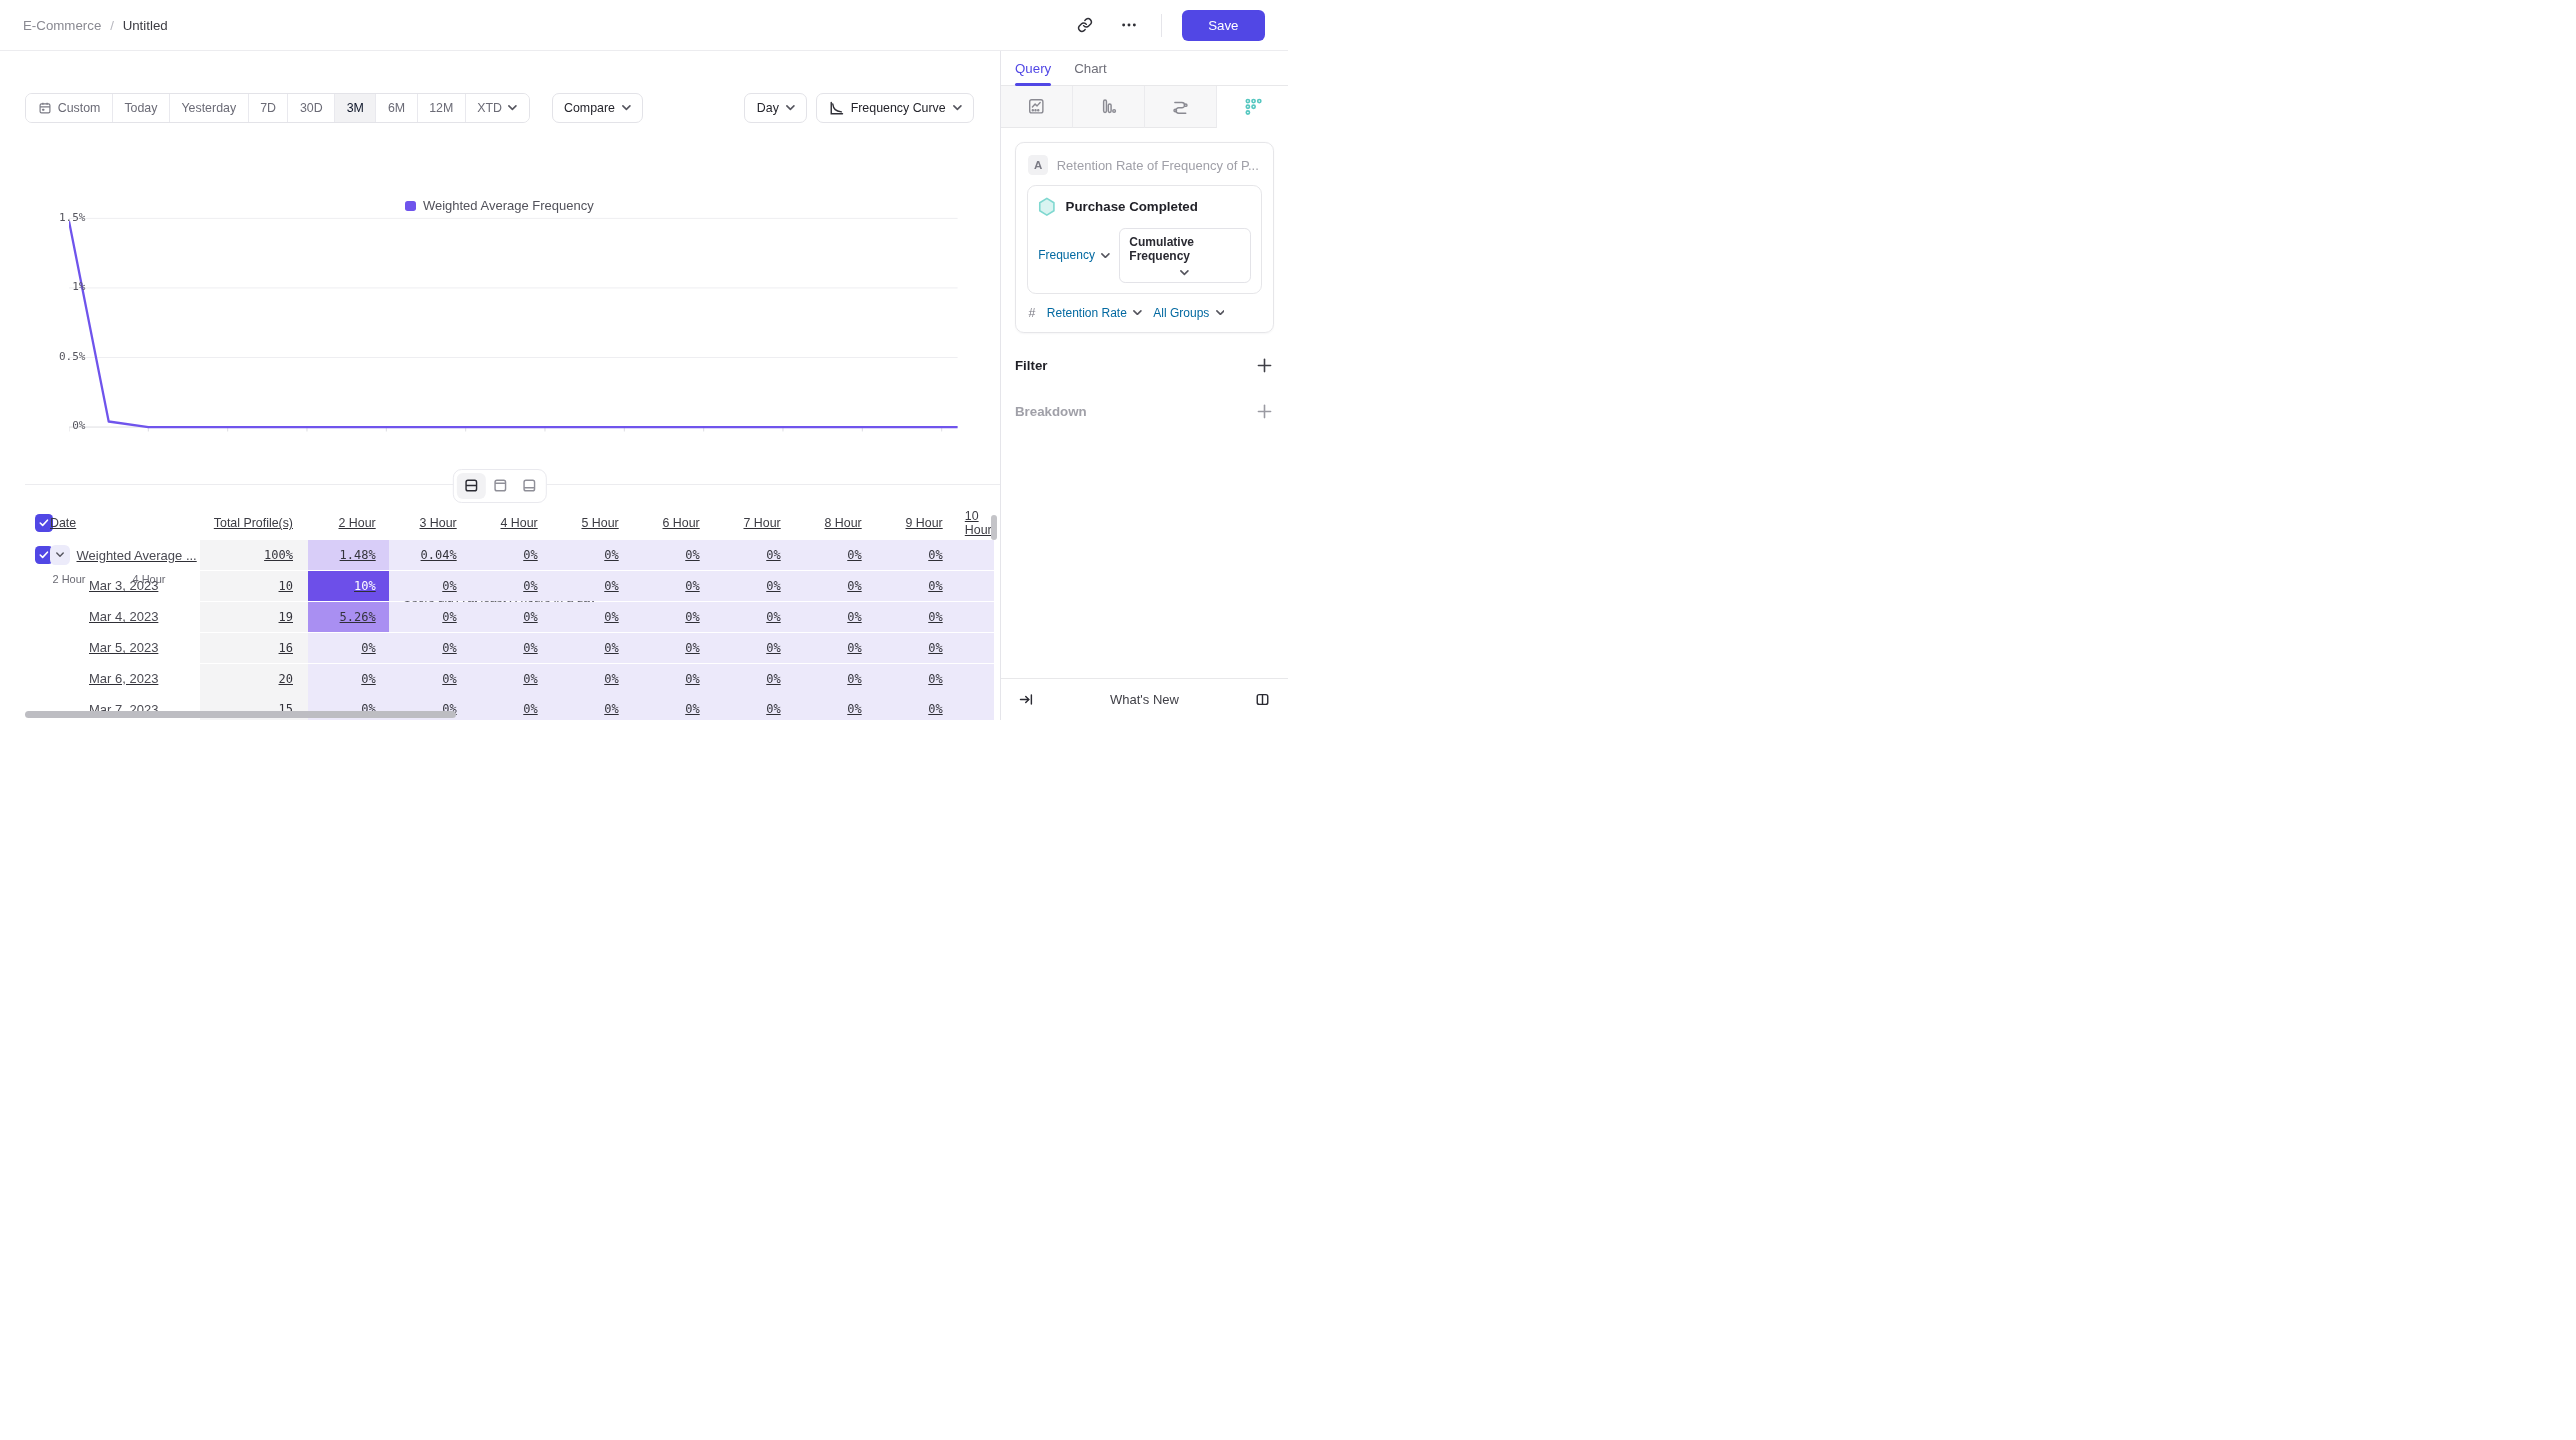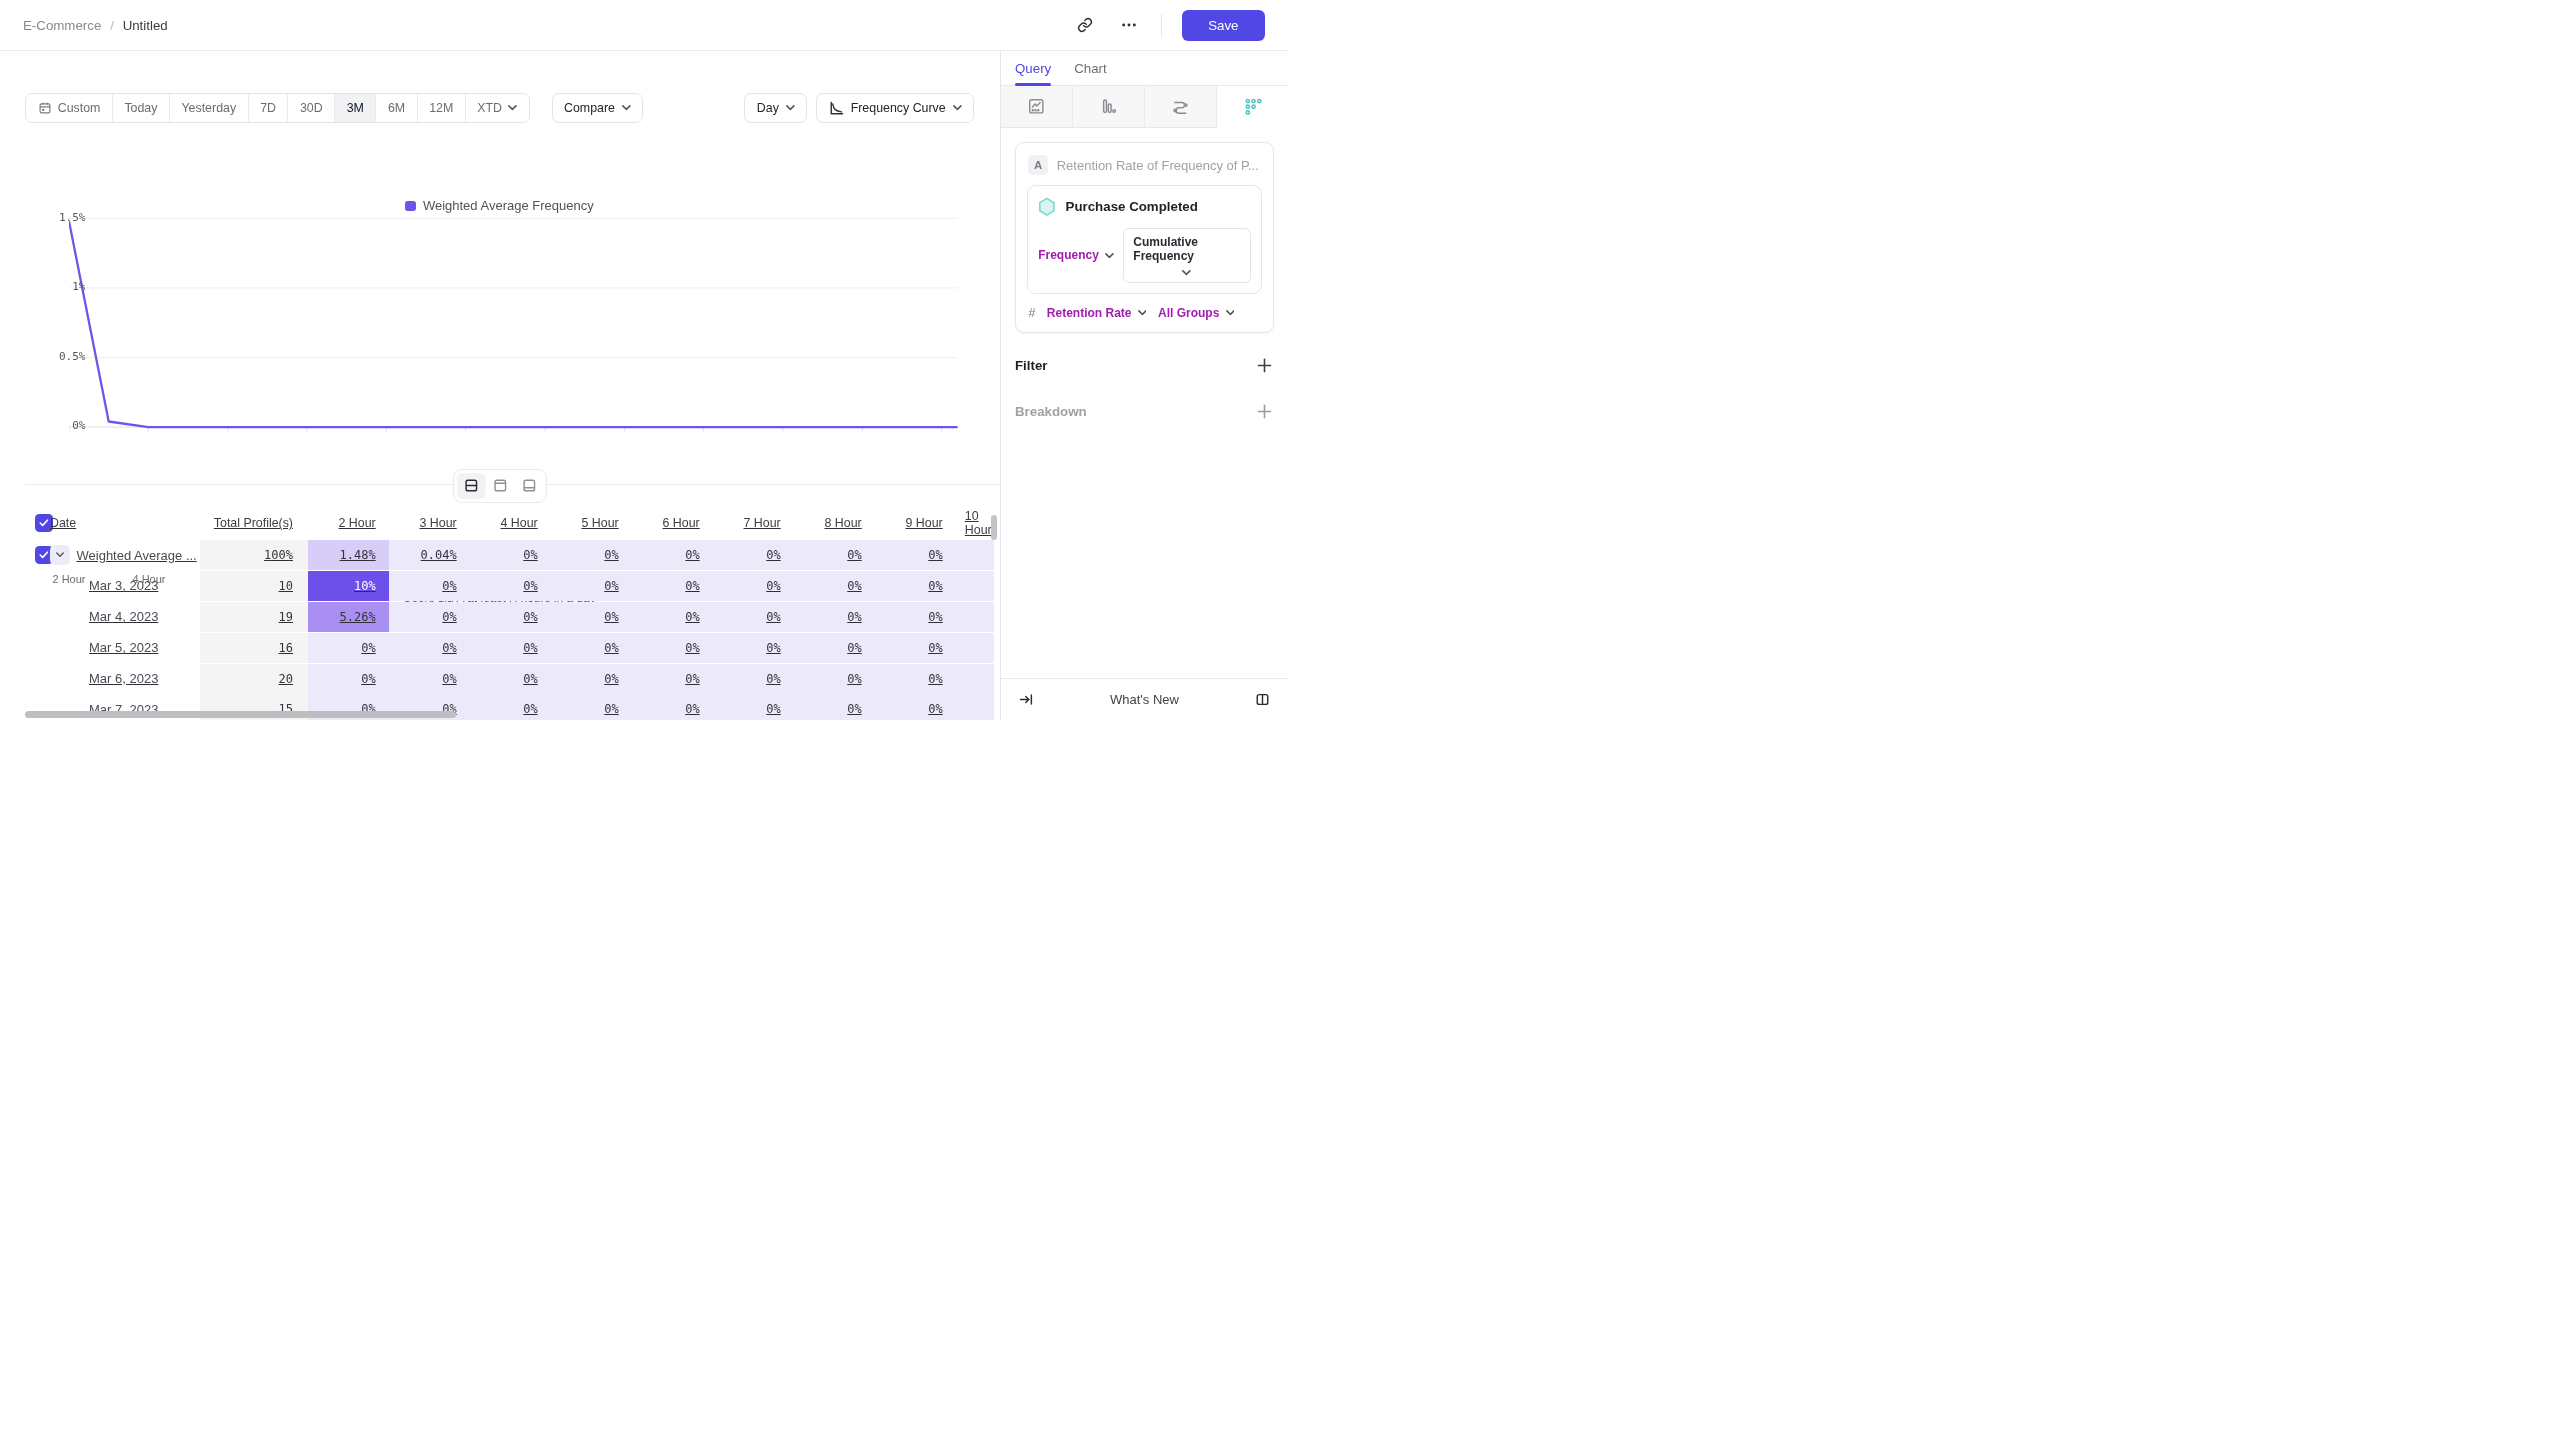--- a/index.html
+++ b/index.html
@@ -105,21 +105,21 @@
   .panel-body { padding:14px; }
   .qcard { border:0.9px solid #e6e6e9; border-radius:8.8px; padding:10.6px; box-shadow:0 0.9px 1.8px rgba(20,20,40,.04); }
   .step-row { display:flex; align-items:center; gap:8.8px; margin:1.8px 1.8px 10.6px; }
   .step-badge { width:19.5px; height:19.5px; border-radius:4.4px; background:#f1f1f3; color:#7a7a84; font-size:11.5px;
                 font-weight:bold; display:flex; align-items:center; justify-content:center; flex:none; }
   .step-title { font-size:13px; color:#a0a0a8; white-space:nowrap; overflow:hidden; }
   .event-card { border:0.9px solid #e6e6e9; border-radius:8.8px; padding:10.6px; }
   .event-row { display:flex; align-items:center; gap:9.7px; cursor:pointer; }
   .event-name { font-size:13.3px; font-weight:bold; color:#1f1f26; }
   .freq-row { display:flex; align-items:center; gap:8.8px; margin-top:11.5px; }
-  .inline-dd { display:flex; align-items:center; gap:6.2px; font-size:12px; font-weight:bold; color:#a21caf; cursor:pointer; }
+  .inline-dd { display:flex; align-items:center; gap:6.2px; font-size:12px; font-weight:normal; color:#0369a1; cursor:pointer; }
   .boxed-dd { display:flex; align-items:center; gap:7px; border:0.9px solid #e3e3e8; border-radius:6.2px;
               padding:6.2px 9.7px; font-size:12px; font-weight:bold; color:#2a2a32; cursor:pointer; background:#fff;flex-direction:column; }
   .metric-row { display:flex; align-items:center; gap:11.5px; margin:11.5px 1.8px 1.8px; }
   .hash { color:#7a7a84; font-size:12.4px; }
   .section-head { display:flex; align-items:center; justify-content:space-between; margin-top:23px; }
   .section-title { font-size:13.3px; font-weight:bold; color:#1f1f26; }
   .section-title.muted { color:#a0a0a8; }
   .plus-btn { width:19.5px; height:19.5px; display:flex; align-items:center; justify-content:center; cursor:pointer; color:#3f3f46; }
   .plus-btn.muted { color:#9a9aa2; }
   .filter-card { margin-top:12.4px; border:0.9px solid #e6e6e9; border-radius:8.8px; padding:10.6px 10.6px 12.4px; box-shadow:0 0.9px 1.8px rgba(20,20,40,.04); }

